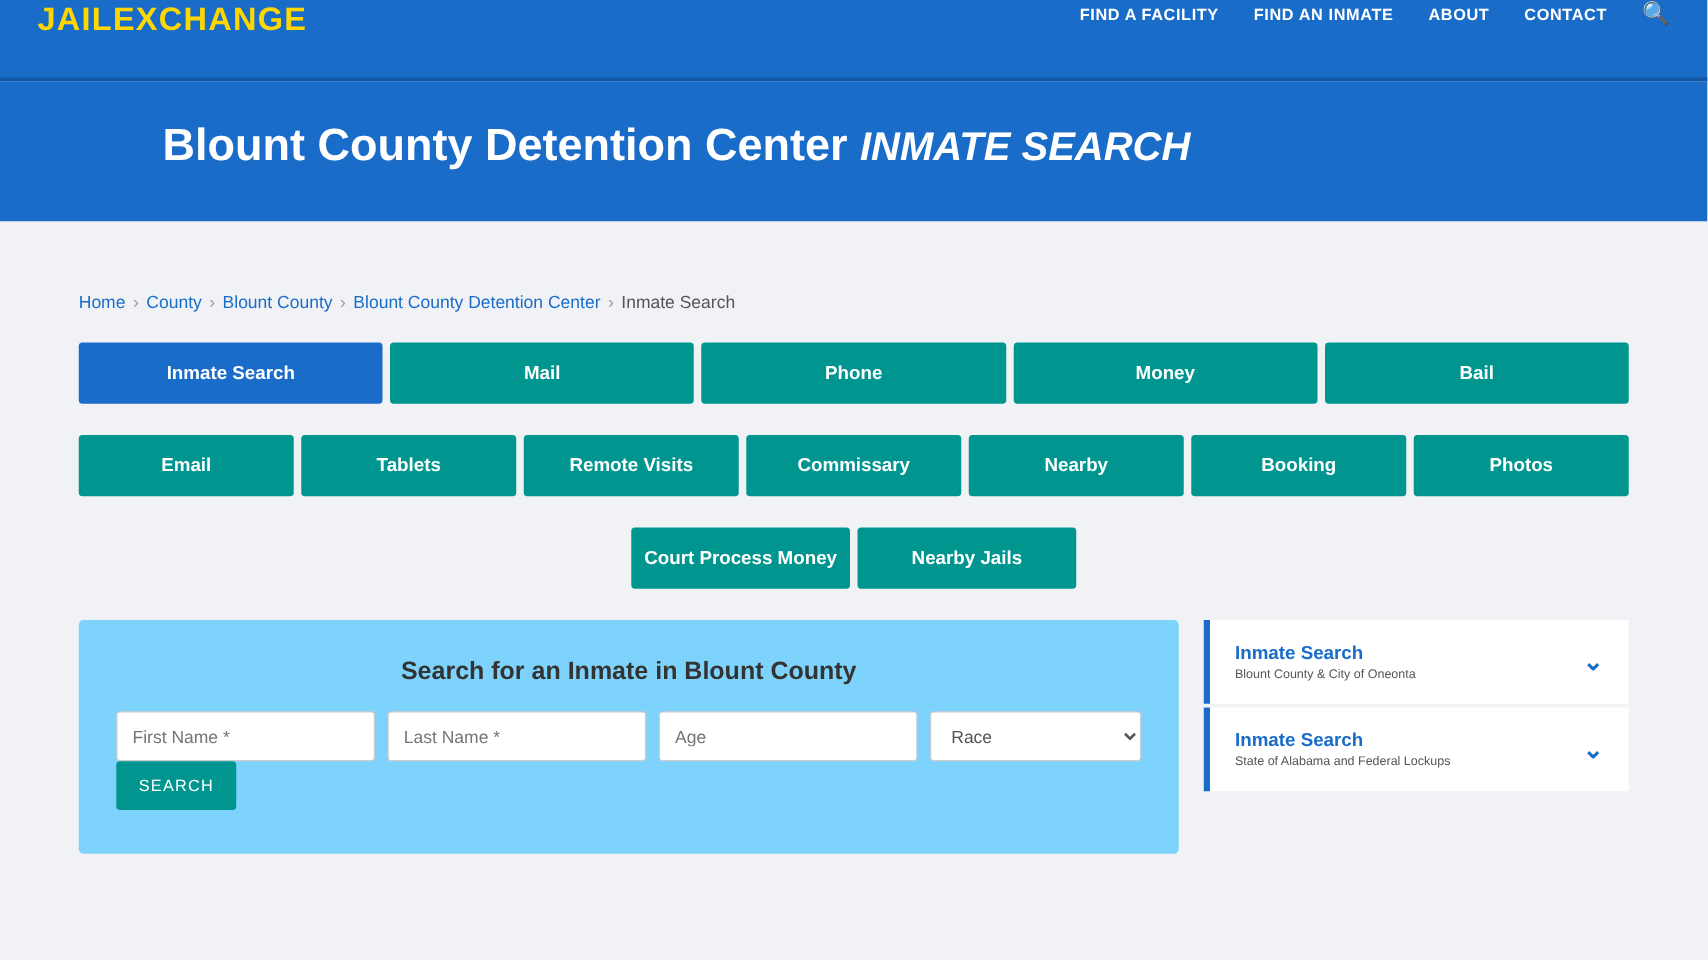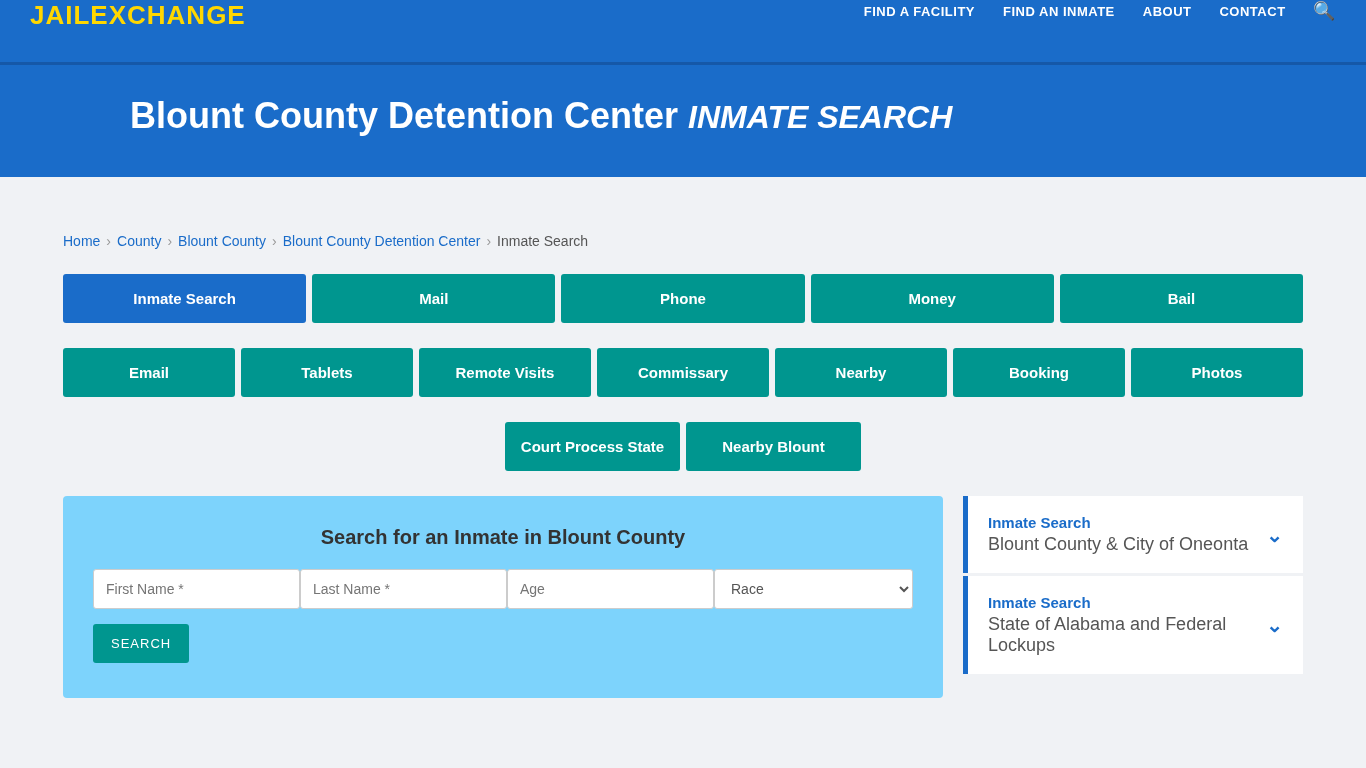--- a/index.html
+++ b/index.html
@@ -126,22 +126,22 @@
       flex: 1 1 600px;
     }
     .search-box h2 {
       font-size: 20px;
       font-weight: 700;
       margin-bottom: 20px;
       text-align: center;
     }
     .search-fields {
       display: flex;
+      gap: 10px;
       flex-wrap: wrap;
-      margin-bottom: 15px;
       justify-content: flex-end;
     }
     .search-fields input, .search-fields select {
       flex: 1 1 120px;
       padding: 10px 12px;
       border: 1px solid #ccc;
       border-radius: 3px;
       font-size: 14px;
       color: #555;
       background: #fff;
@@ -177,21 +177,21 @@
       cursor: pointer;
     }
     .sidebar-card-text {}
     .sidebar-card-title {
       font-size: 15px;
       font-weight: 700;
       color: #1a6cc9;
       margin-bottom: 3px;
     }
     .sidebar-card-sub {
-      font-size: 18px;
+      font-size: 10px;
       color: #555;
     }
     .chevron {
       color: #1a6cc9;
       font-size: 20px;
       font-weight: 700;
     }
   </style>
 </head>
 <body>
@@ -241,22 +241,22 @@
     <button class="btn-tile">Email</button>
     <button class="btn-tile">Tablets</button>
     <button class="btn-tile">Remote Visits</button>
     <button class="btn-tile">Commissary</button>
     <button class="btn-tile">Nearby</button>
     <button class="btn-tile">Booking</button>
     <button class="btn-tile">Photos</button>
   </div>
 
   <div class="btn-row-3">
-    <button class="btn-tile">Court Process State</button>
-    <button class="btn-tile">Nearby Blount</button>
+    <button class="btn-tile">Court Process Money</button>
+    <button class="btn-tile">Nearby Jails</button>
   </div>
 
   <div class="content-columns">
 
     <div class="search-box">
       <h2>Search for an Inmate in Blount County</h2>
       <div class="search-fields">
         <input type="text" placeholder="First Name *" style="">
         <input type="text" placeholder="Last Name *" style="">
         <input type="text" placeholder="Age" style="">

